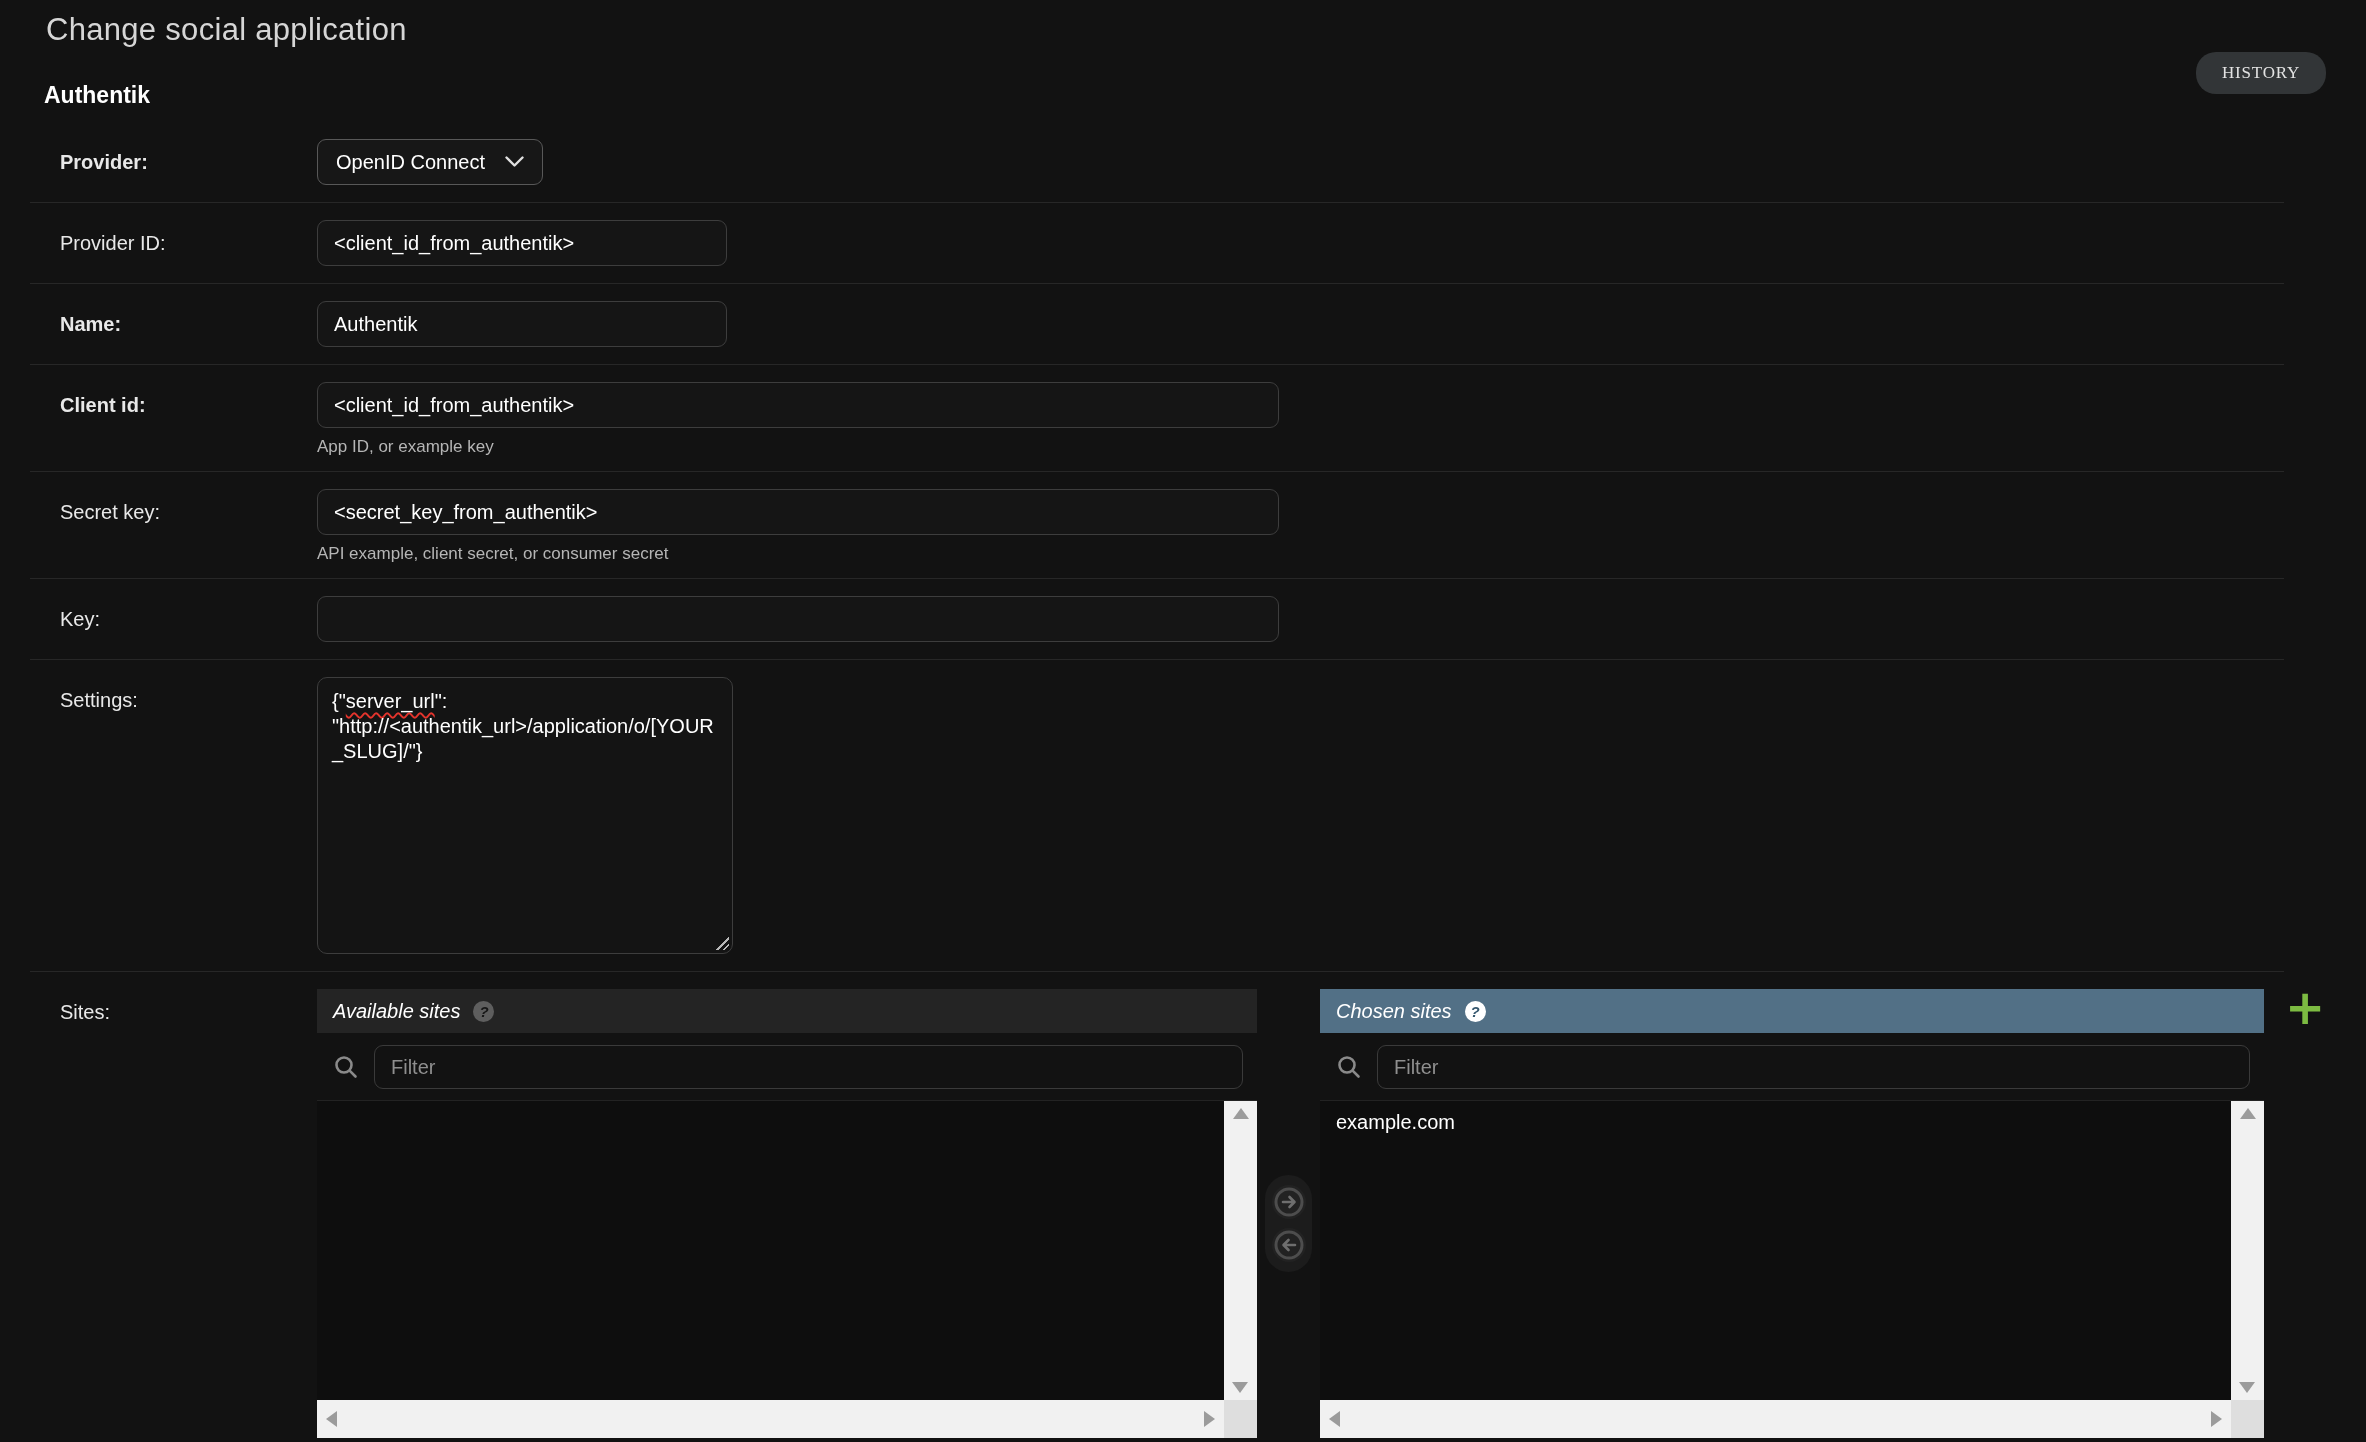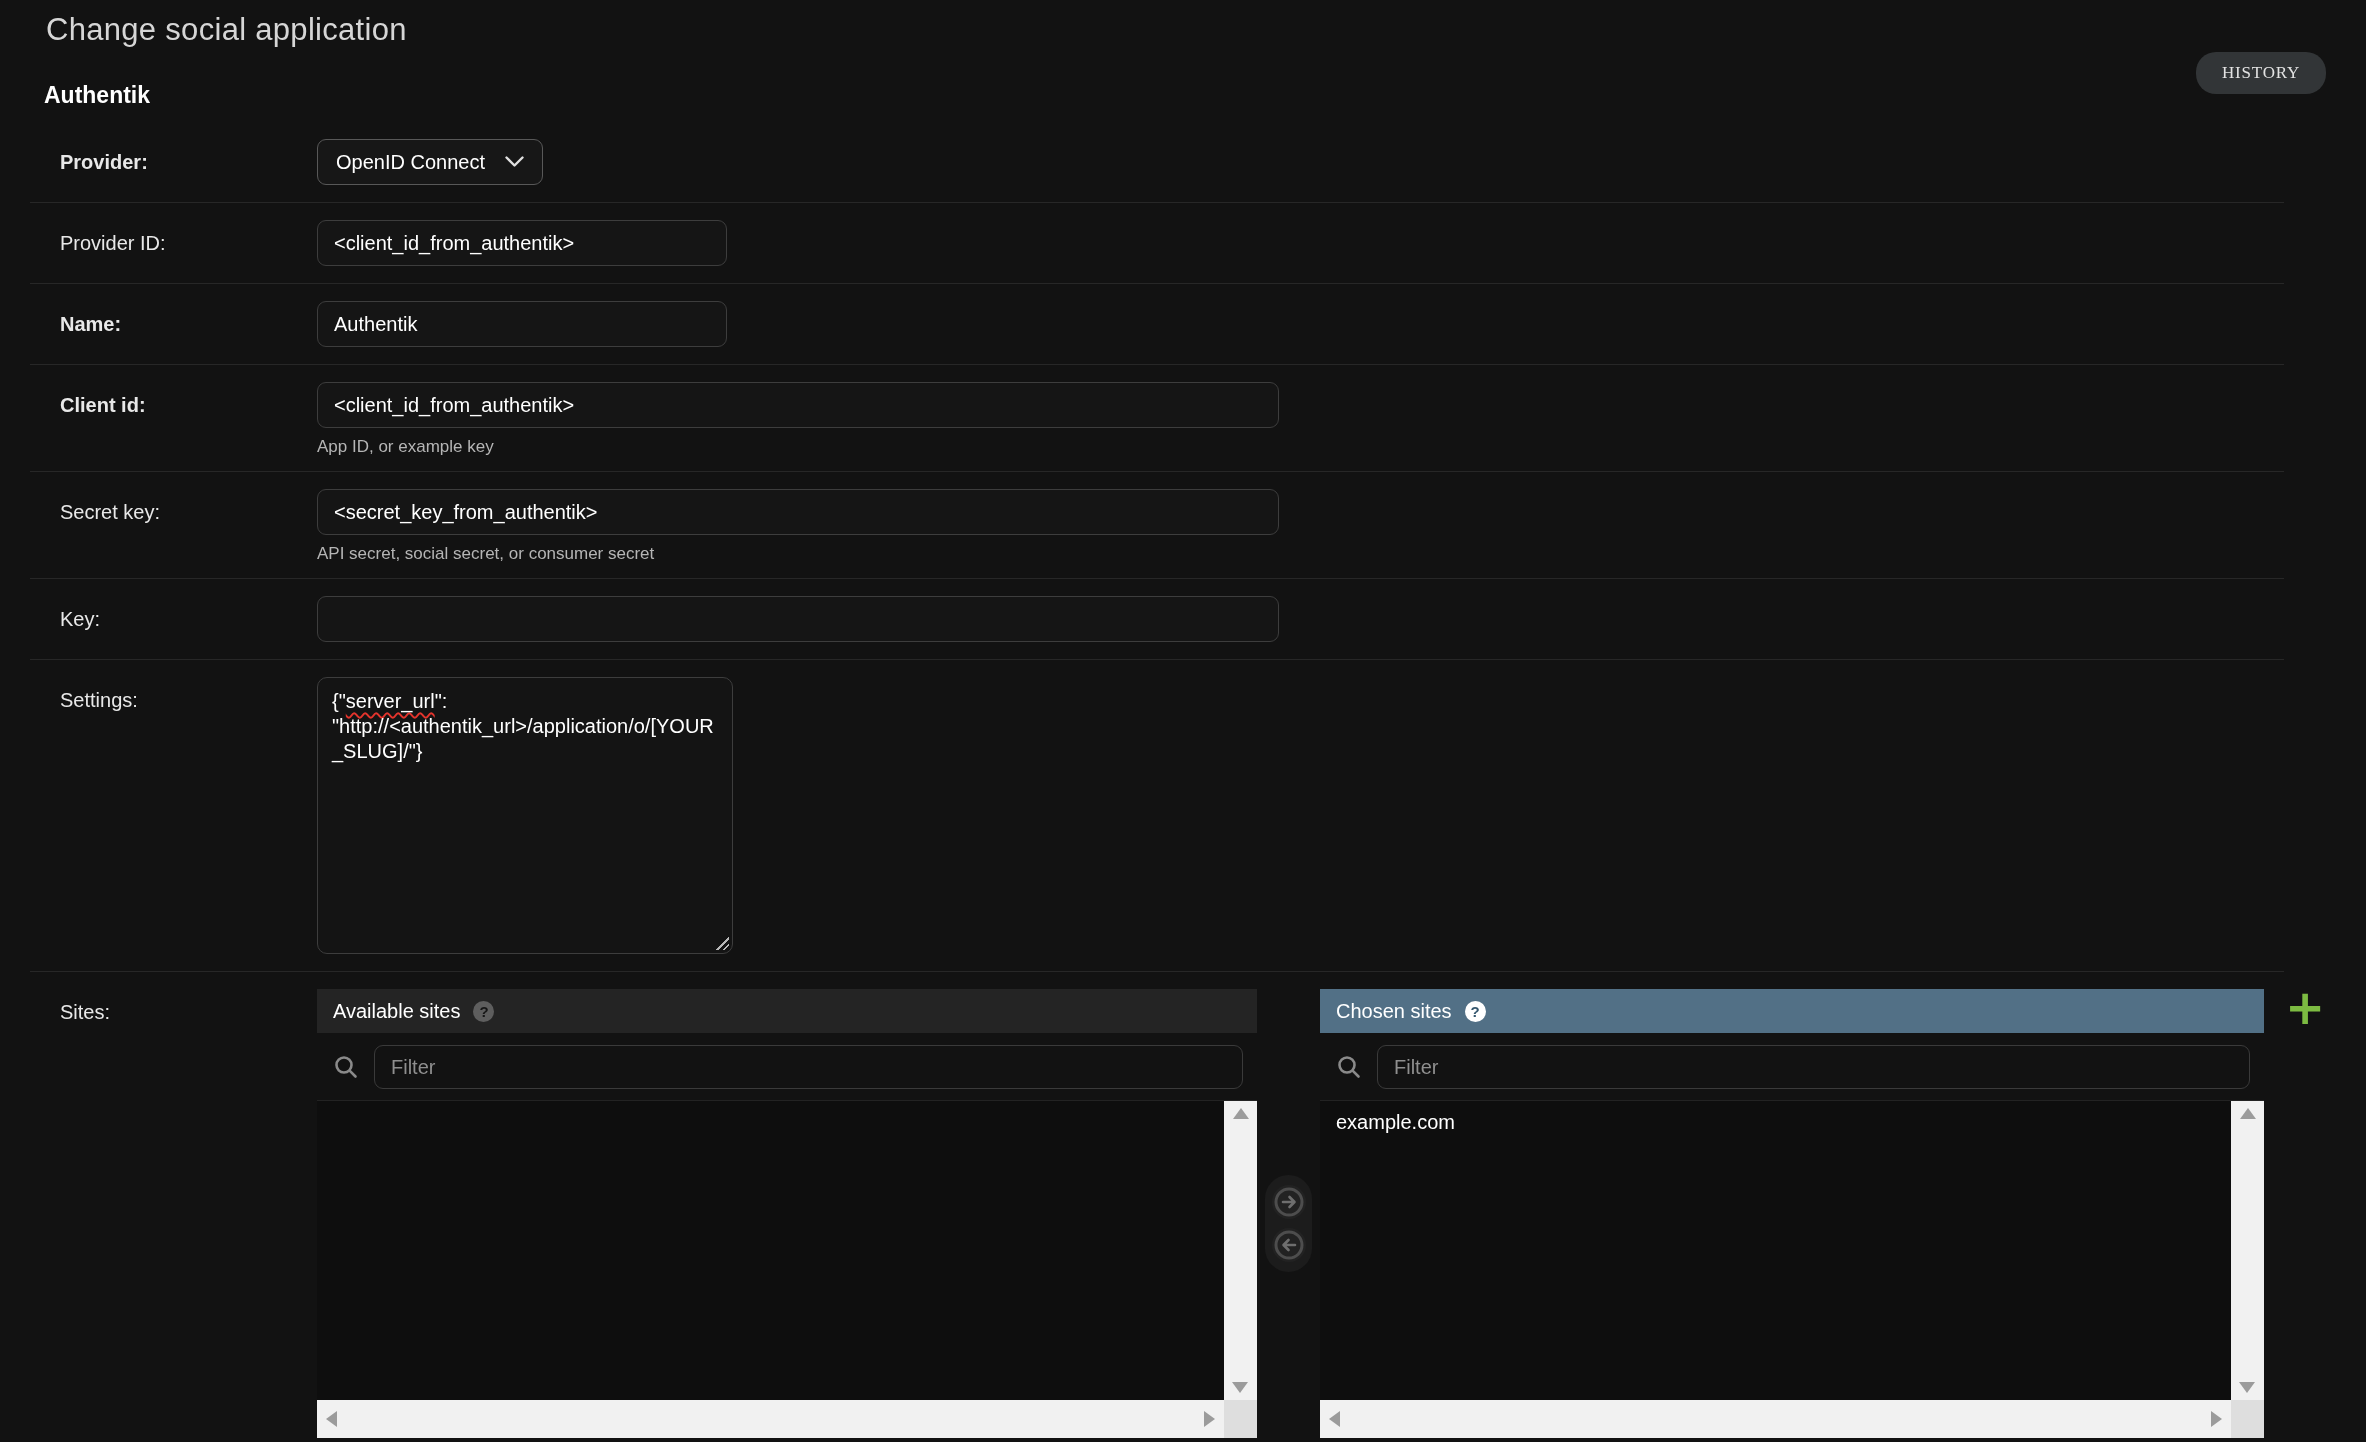--- a/index.html
+++ b/index.html
@@ -70,21 +70,21 @@
     position:absolute; left:8px; top:186px; width:47px; height:97px;
     background:#1c1c1c; border-radius:24px;
     display:flex; flex-direction:column; align-items:center; justify-content:space-evenly;
   }
   .move-btn {
     width:34px; height:34px; border-radius:50%; background:#222;
     border:none; cursor:pointer; display:flex; align-items:center; justify-content:center; padding:0;
   }
   .sel-header {
     height:44px; display:flex; align-items:center; gap:13px; padding:0 16px;
-    font-size:20px; color:#fff; background:#242424;
+    font-size:20px; color:#fff; background:#242424;font-style:italic;
   }
   .sel-chosen .sel-header { background:#527086; }
   .qicon {
     width:21px; height:21px; border-radius:50%; background:#5e5e5e; color:#161616;
     font-size:15px; font-weight:700; display:inline-flex; align-items:center; justify-content:center;
     cursor:help; line-height:1;
   }
   .sel-chosen .qicon { background:#ffffff; color:#35576e; }
   .sel-filter { display:flex; align-items:center; gap:15px; padding:12px 14px 11px 16px; }
   .filter-input {
@@ -154,21 +154,21 @@
       <div class="control">
         <input class="text-input w-wide" type="text" value="&lt;client_id_from_authentik&gt;" style="">
         <div class="help-text">App ID, or example key</div>
       </div>
     </div>
 
     <div class="row" style="padding-bottom:14px">
       <div class="flabel">Secret key:</div>
       <div class="control">
         <input class="text-input w-wide" type="text" value="&lt;secret_key_from_authentik&gt;" style="">
-        <div class="help-text">API secret, social secret, or consumer secret</div>
+        <div class="help-text">API example, client secret, or consumer secret</div>
       </div>
     </div>
 
     <div class="row" style="">
       <div class="flabel">Key:</div>
       <div class="control">
         <input class="text-input w-wide" type="text" value="" style="">
       </div>
     </div>
 

